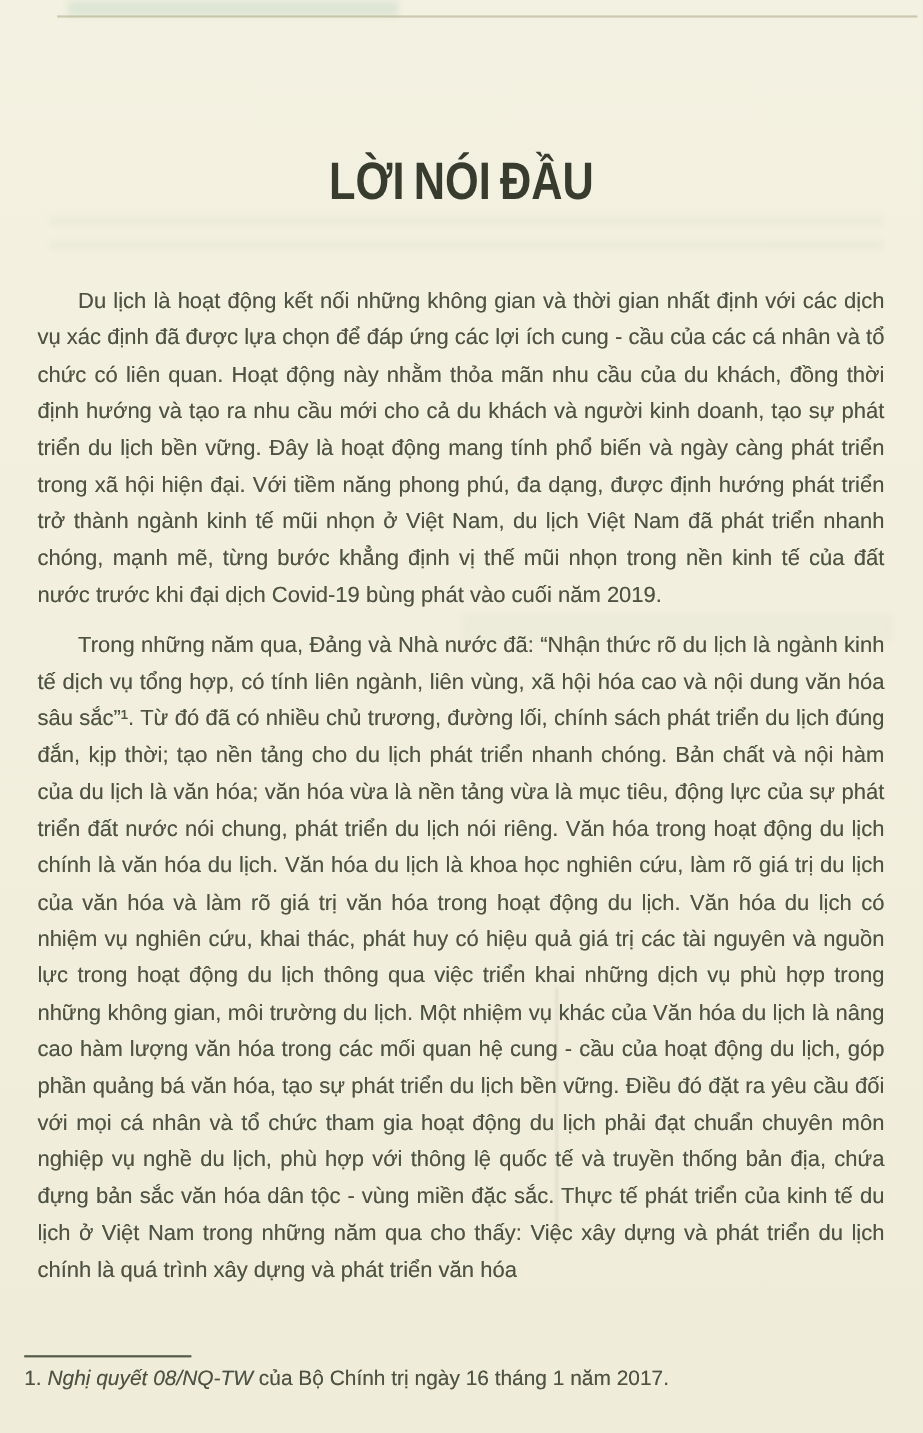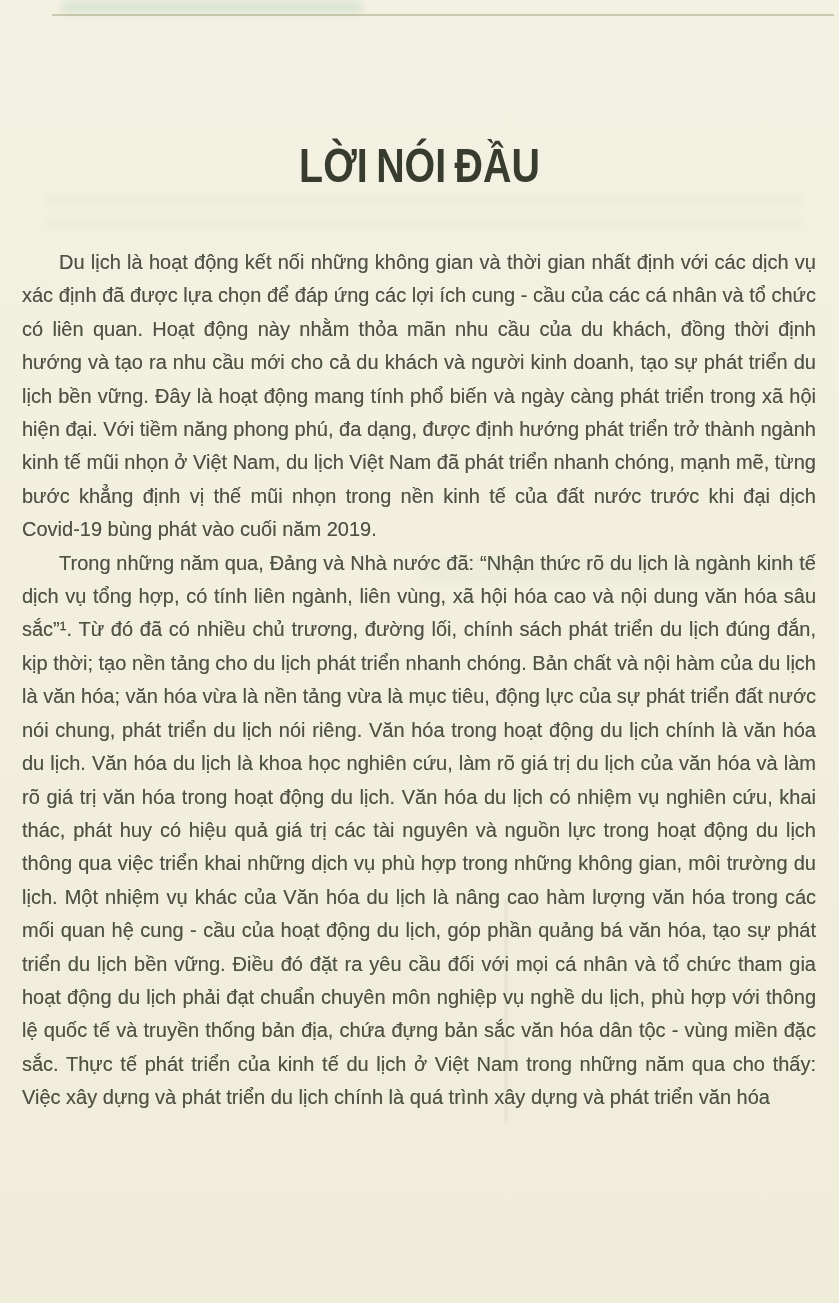--- a/index.html
+++ b/index.html
@@ -78,21 +78,21 @@
     left: 22px;
     top: 246px;
     width: 794px;
     text-align: justify;
     font-size: 20px;
     line-height: 33.4px;
     color: #4e5243;
     text-shadow: 0 0 0.4px rgba(78, 82, 67, 0.55);
   }
   .body-text p {
-    margin: 0;
+    margin: 12px;
     text-indent: 37px;
   }
 
   .footnote-area {
     position: absolute;
     left: 22px;
     top: 1232px;
     width: 794px;
     color: #4e5243;
   }
@@ -120,14 +120,18 @@
   <div class="ghost-block-2"></div>
   <div class="crease-line"></div>
 
   <h1 class="title">LỜI NÓI ĐẦU</h1>
 
   <div class="body-text">
     <p>Du lịch là hoạt động kết nối những không gian và thời gian nhất định với các dịch vụ xác định đã được lựa chọn để đáp ứng các lợi ích cung - cầu của các cá nhân và tổ chức có liên quan. Hoạt động này nhằm thỏa mãn nhu cầu của du khách, đồng thời định hướng và tạo ra nhu cầu mới cho cả du khách và người kinh doanh, tạo sự phát triển du lịch bền vững. Đây là hoạt động mang tính phổ biến và ngày càng phát triển trong xã hội hiện đại. Với tiềm năng phong phú, đa dạng, được định hướng phát triển trở thành ngành kinh tế mũi nhọn ở Việt Nam, du lịch Việt Nam đã phát triển nhanh chóng, mạnh mẽ, từng bước khẳng định vị thế mũi nhọn trong nền kinh tế của đất nước trước khi đại dịch Covid-19 bùng phát vào cuối năm 2019.</p>
     <p>Trong những năm qua, Đảng và Nhà nước đã: “Nhận thức rõ du lịch là ngành kinh tế dịch vụ tổng hợp, có tính liên ngành, liên vùng, xã hội hóa cao và nội dung văn hóa sâu sắc”¹. Từ đó đã có nhiều chủ trương, đường lối, chính sách phát triển du lịch đúng đắn, kịp thời; tạo nền tảng cho du lịch phát triển nhanh chóng. Bản chất và nội hàm của du lịch là văn hóa; văn hóa vừa là nền tảng vừa là mục tiêu, động lực của sự phát triển đất nước nói chung, phát triển du lịch nói riêng. Văn hóa trong hoạt động du lịch chính là văn hóa du lịch. Văn hóa du lịch là khoa học nghiên cứu, làm rõ giá trị du lịch của văn hóa và làm rõ giá trị văn hóa trong hoạt động du lịch. Văn hóa du lịch có nhiệm vụ nghiên cứu, khai thác, phát huy có hiệu quả giá trị các tài nguyên và nguồn lực trong hoạt động du lịch thông qua việc triển khai những dịch vụ phù hợp trong những không gian, môi trường du lịch. Một nhiệm vụ khác của Văn hóa du lịch là nâng cao hàm lượng văn hóa trong các mối quan hệ cung - cầu của hoạt động du lịch, góp phần quảng bá văn hóa, tạo sự phát triển du lịch bền vững. Điều đó đặt ra yêu cầu đối với mọi cá nhân và tổ chức tham gia hoạt động du lịch phải đạt chuẩn chuyên môn nghiệp vụ nghề du lịch, phù hợp với thông lệ quốc tế và truyền thống bản địa, chứa đựng bản sắc văn hóa dân tộc - vùng miền đặc sắc. Thực tế phát triển của kinh tế du lịch ở Việt Nam trong những năm qua cho thấy: Việc xây dựng và phát triển du lịch chính là quá trình xây dựng và phát triển văn hóa</p>
   </div>
 
+  <div class="footnote-area">
+    <div class="footnote-rule"></div>
+    <p class="footnote"><span>1. </span><i>Nghị quyết 08/NQ-TW</i><span> của Bộ Chính trị ngày 16 tháng 1 năm 2017.</span></p>
+  </div>
 
 </div>
 
 </body></html>

